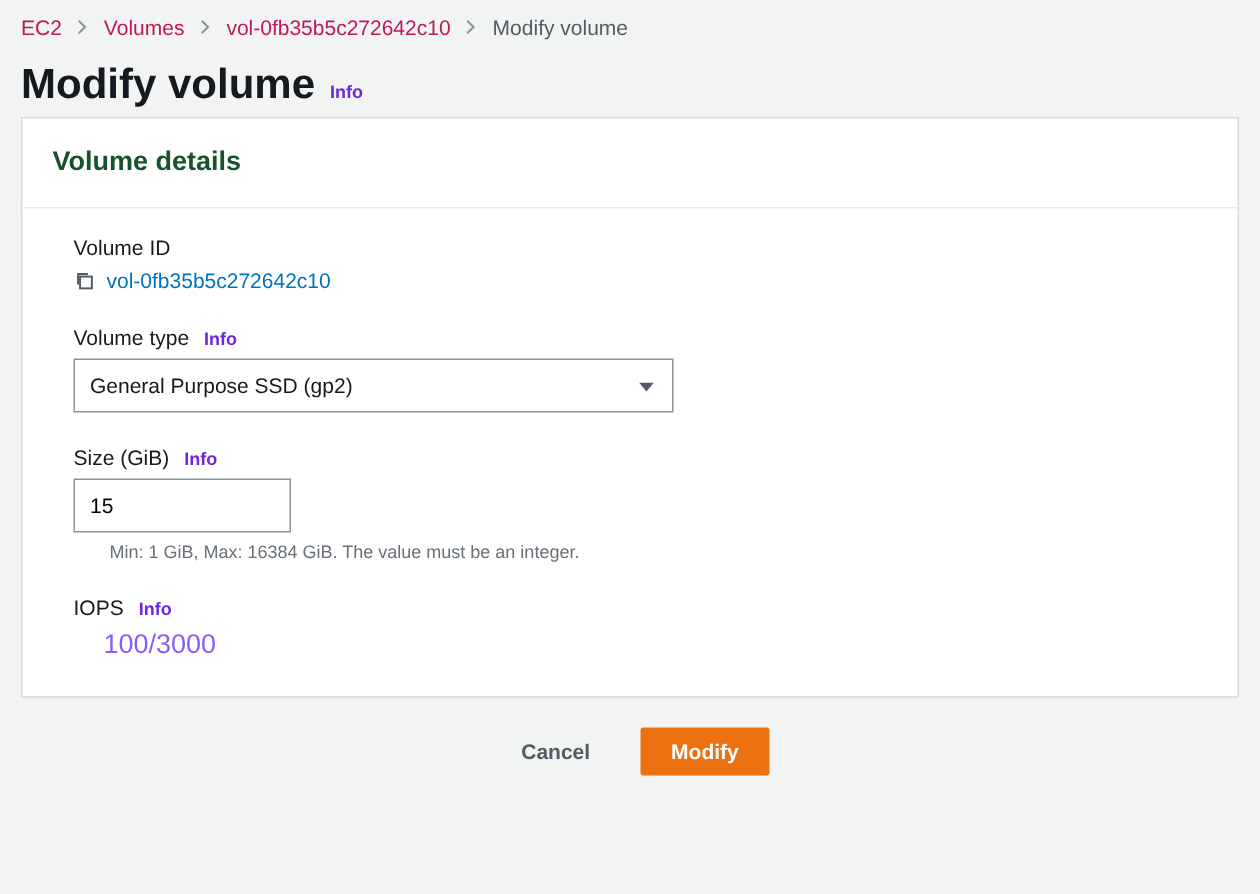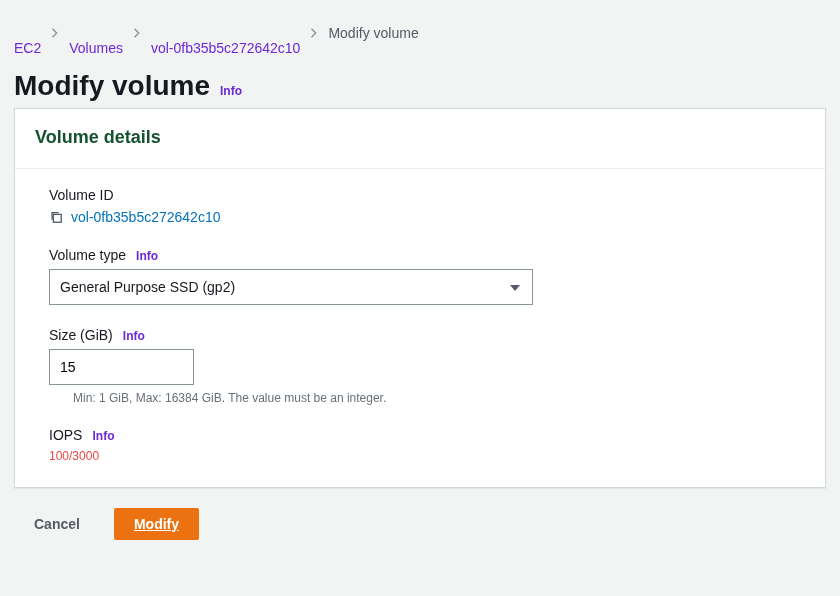--- a/index.html
+++ b/index.html
@@ -14,24 +14,23 @@
     padding: 10px 14px 14px 14px;
   }
   .breadcrumb {
     display: flex;
     align-items: center;
     gap: 10px;
     font-size: 14px;
     padding-bottom: 14px;
   }
   .breadcrumb a {
-    color: #6d28d9;
+    color: #be185d;
     text-decoration: none;
     cursor: pointer;
-    margin-top: 30px;
   }
   .breadcrumb .chevron svg {
     width: 8px;
     height: 10px;
     display: block;
   }
   .breadcrumb .current {
     color: #545b64;
   }
   h1 {
@@ -100,21 +99,21 @@
     color: #0073bb;
     text-decoration: none;
     cursor: pointer;
   }
   .copy-icon {
     cursor: pointer;
     display: inline-flex;
   }
   .select {
     position: relative;
-    width: 484px;
+    width: 400px;
     height: 36px;
     border: 1px solid #879596;
     background: #fff;
     display: flex;
     align-items: center;
     padding: 0 10px;
     cursor: pointer;
     font-size: 14px;
   }
   .select-caret {
@@ -132,27 +131,28 @@
     font-size: 14px;
     font-family: inherit;
   }
   .hint {
     font-size: 12px;
     color: #687078;
     margin-top: 6px;
     margin-left: 24px;
   }
   .iops-value {
-    font-size: 12px;
-    color: #ef4444;
+    font-size: 18px;
+    color: #8b5cf6;
     margin-top: 4px;
+    margin-left: 20px;
   }
   .actions {
     display: flex;
-    justify-content: flex-start;
+    justify-content: center;
     gap: 14px;
     padding-top: 20px;
     align-items: center;
   }
   .btn {
     height: 32px;
     padding: 0 20px;
     border: none;
     background: transparent;
     font-size: 14px;
@@ -161,21 +161,20 @@
     font-family: inherit;
   }
   .btn-cancel {
     color: #545b64;
     background: transparent;
   }
   .btn-primary {
     background: #ec7211;
     color: #fff;
     border-radius: 2px;
-    text-decoration: underline;
   }
 </style>
 </head>
 <body>
 
 <div class="page">
 
   <nav class="breadcrumb">
     <a>EC2</a>
     <span class="chevron">

